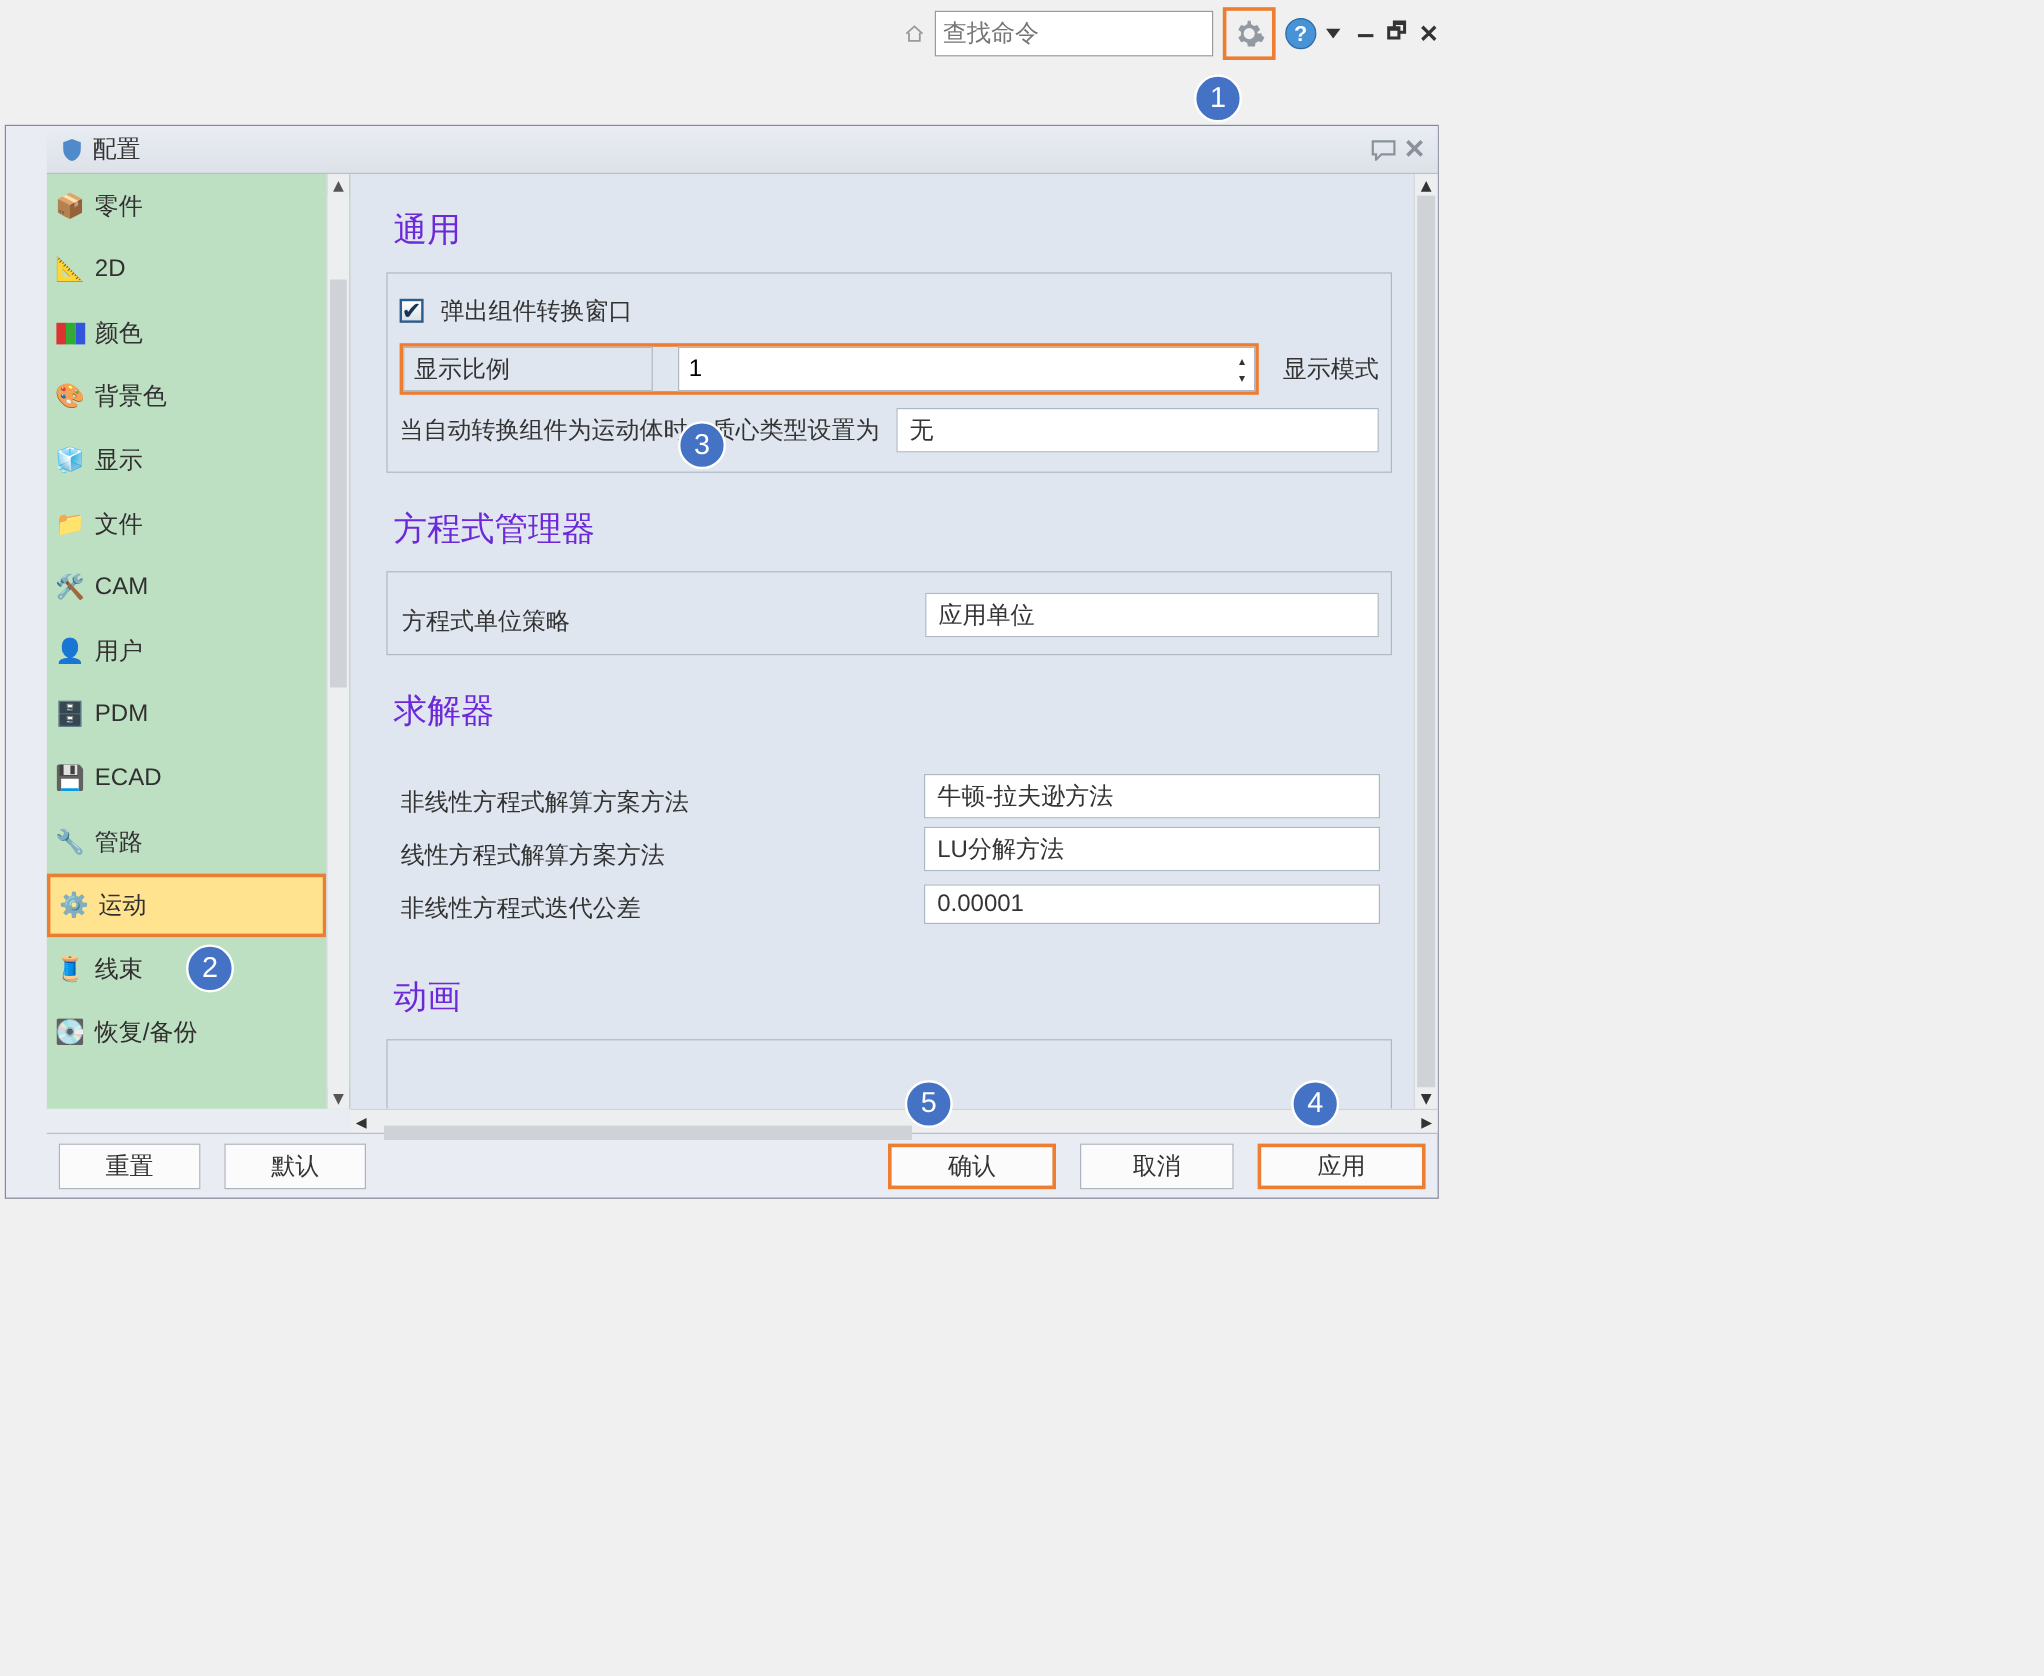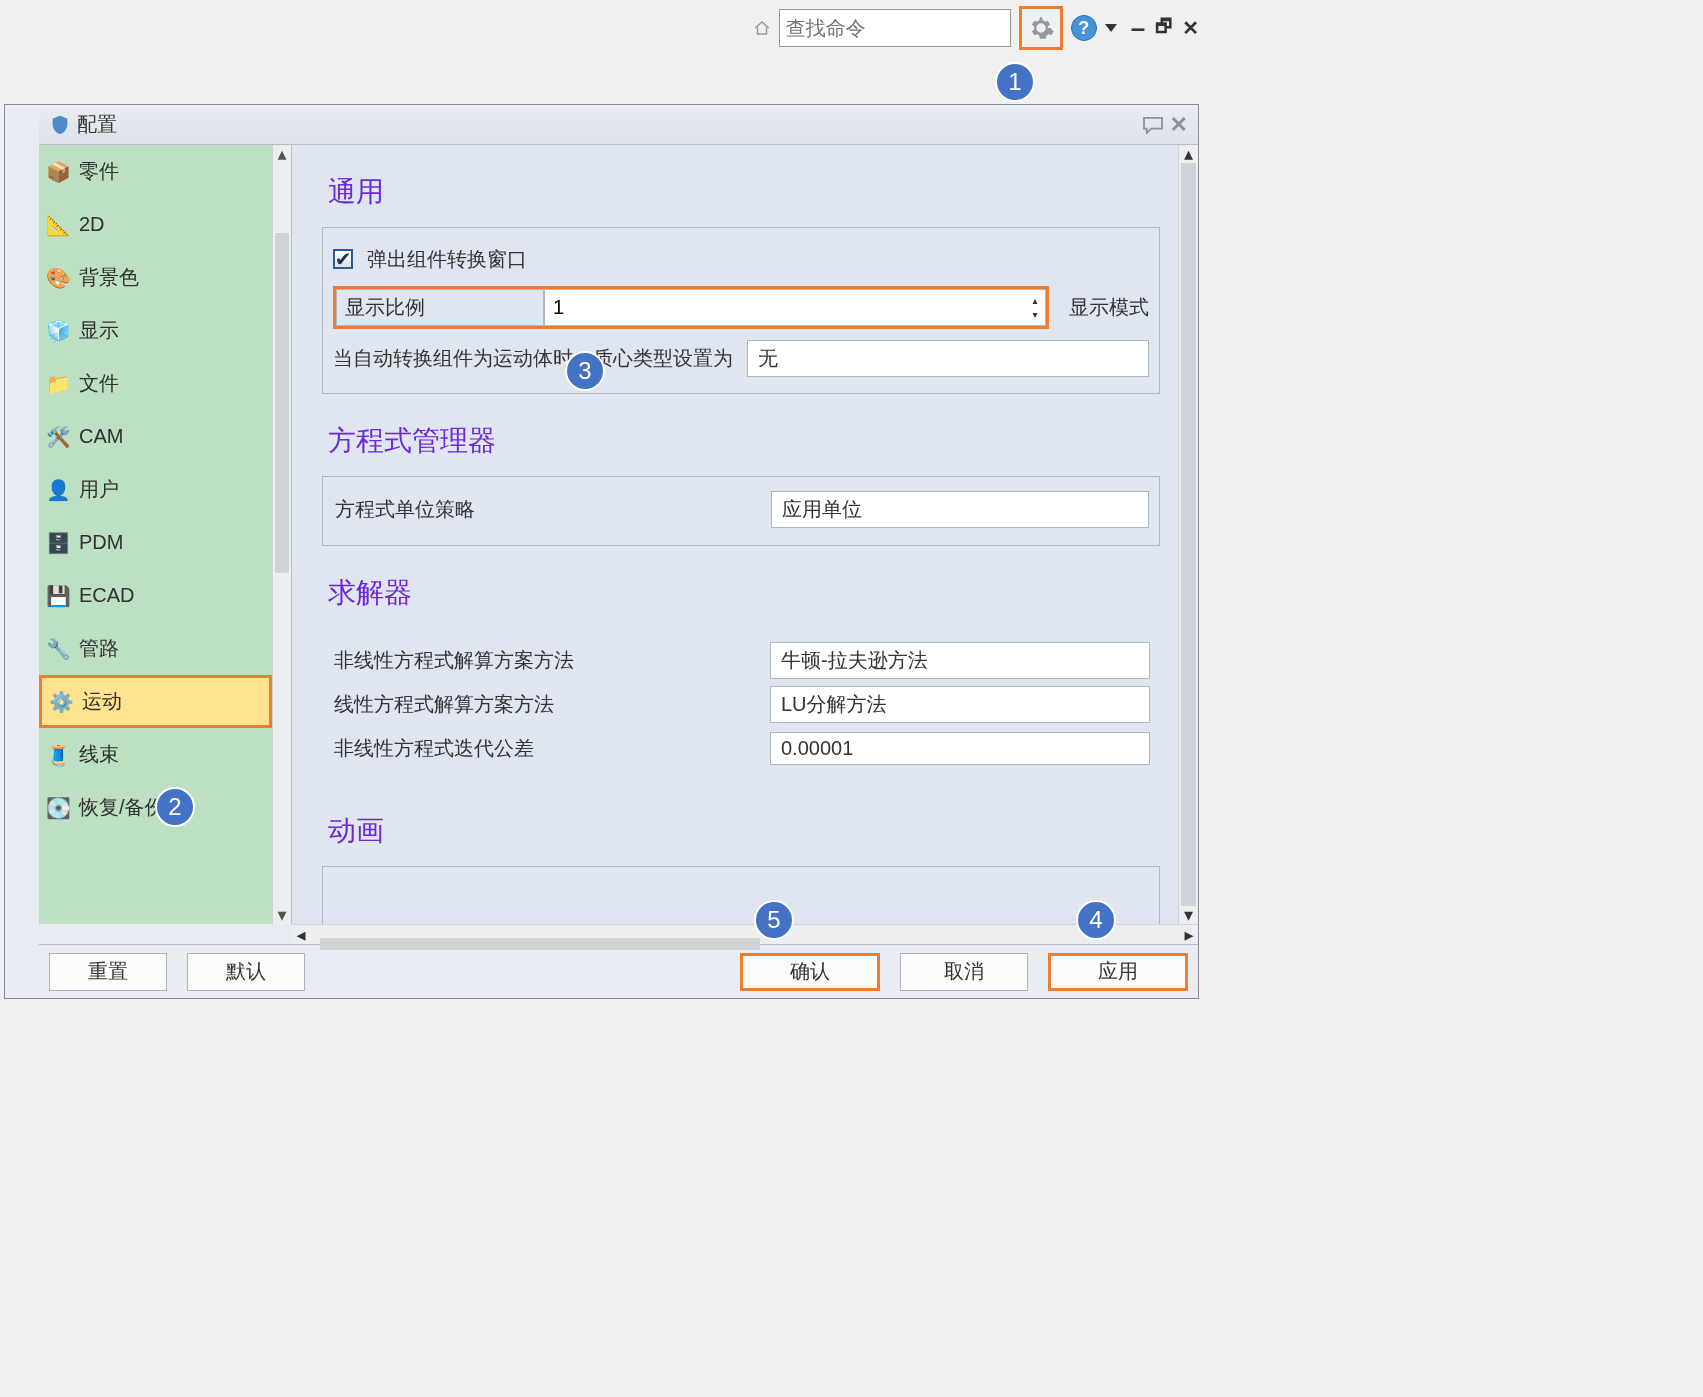--- a/index.html
+++ b/index.html
@@ -226,21 +226,21 @@
       background: #fff;
       padding: 4px 10px;
       font-size: 20px;
     }
     .field-lbl {
       width: 430px;
       font-size: 20px;
       padding-left: 2px;
     }
     .row2 {
-      display: flex; align-items: center; min-height: 44px; gap: 8px; font-size: 20px;
+      display: flex; align-items: flex-end; min-height: 44px; gap: 8px; font-size: 20px;
     }
 
     .content-scroll {
       width: 20px;
       background: #edeef0;
       display: flex;
       flex-direction: column;
       border-left: 1px solid #cfd2d6;
     }
     .striangle { height:18px; display:flex; align-items:center; justify-content:center; }
@@ -352,20 +352,28 @@
         <div class="sidebar">
           <div class="side-item">
               <span class="side-icon">📦</span>
               <span>零件</span>
             </div>
           <div class="side-item">
               <span class="side-icon">📐</span>
               <span>2D</span>
             </div>
           <div class="side-item">
+              <span class="side-icon">
+                <span style="display:inline-block;width:8px;height:18px;background:#d33;"></span>
+                <span style="display:inline-block;width:8px;height:18px;background:#3a3;"></span>
+                <span style="display:inline-block;width:8px;height:18px;background:#35d;"></span>
+              </span>
+              <span>颜色</span>
+            </div>
+          <div class="side-item">
               <span class="side-icon">🎨</span>
               <span>背景色</span>
             </div>
           <div class="side-item">
               <span class="side-icon">🧊</span>
               <span>显示</span>
             </div>
           <div class="side-item">
               <span class="side-icon">📁</span>
               <span>文件</span>
@@ -416,21 +424,21 @@
         <div class="content">
           <div class="pane">
 
             <div class="sec-title">通用</div>
             <div class="sec-body">
               <div class="row">
                 <span class="checkbox">✔</span>
                 <span>弹出组件转换窗口</span>
               </div>
               <div class="row" style="margin-top:6px; gap:0;">
-                <div class="highlight-box" style="flex:1;">
+                <div class="highlight-box" style="flex:1;gap:21px;">
                   <div class="scale-label">显示比例</div>
                   <div class="spinner">
                     <input value="1" style="">
                     <div class="updn">
                         <div class="ar">▴</div>
                         <div class="ar">▾</div>
                       </div>
                   </div>
                 </div>
                 <div class="inline-right">显示模式</div>

